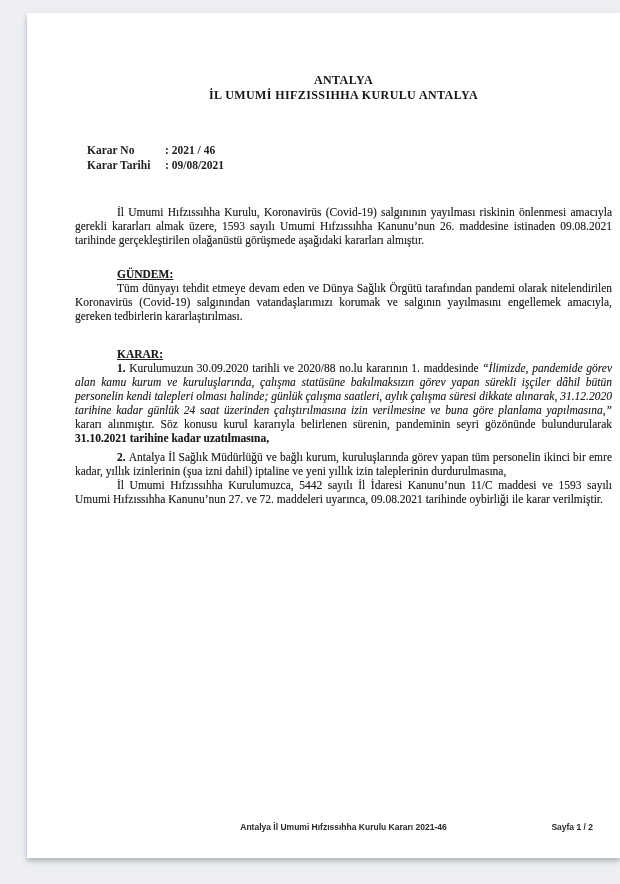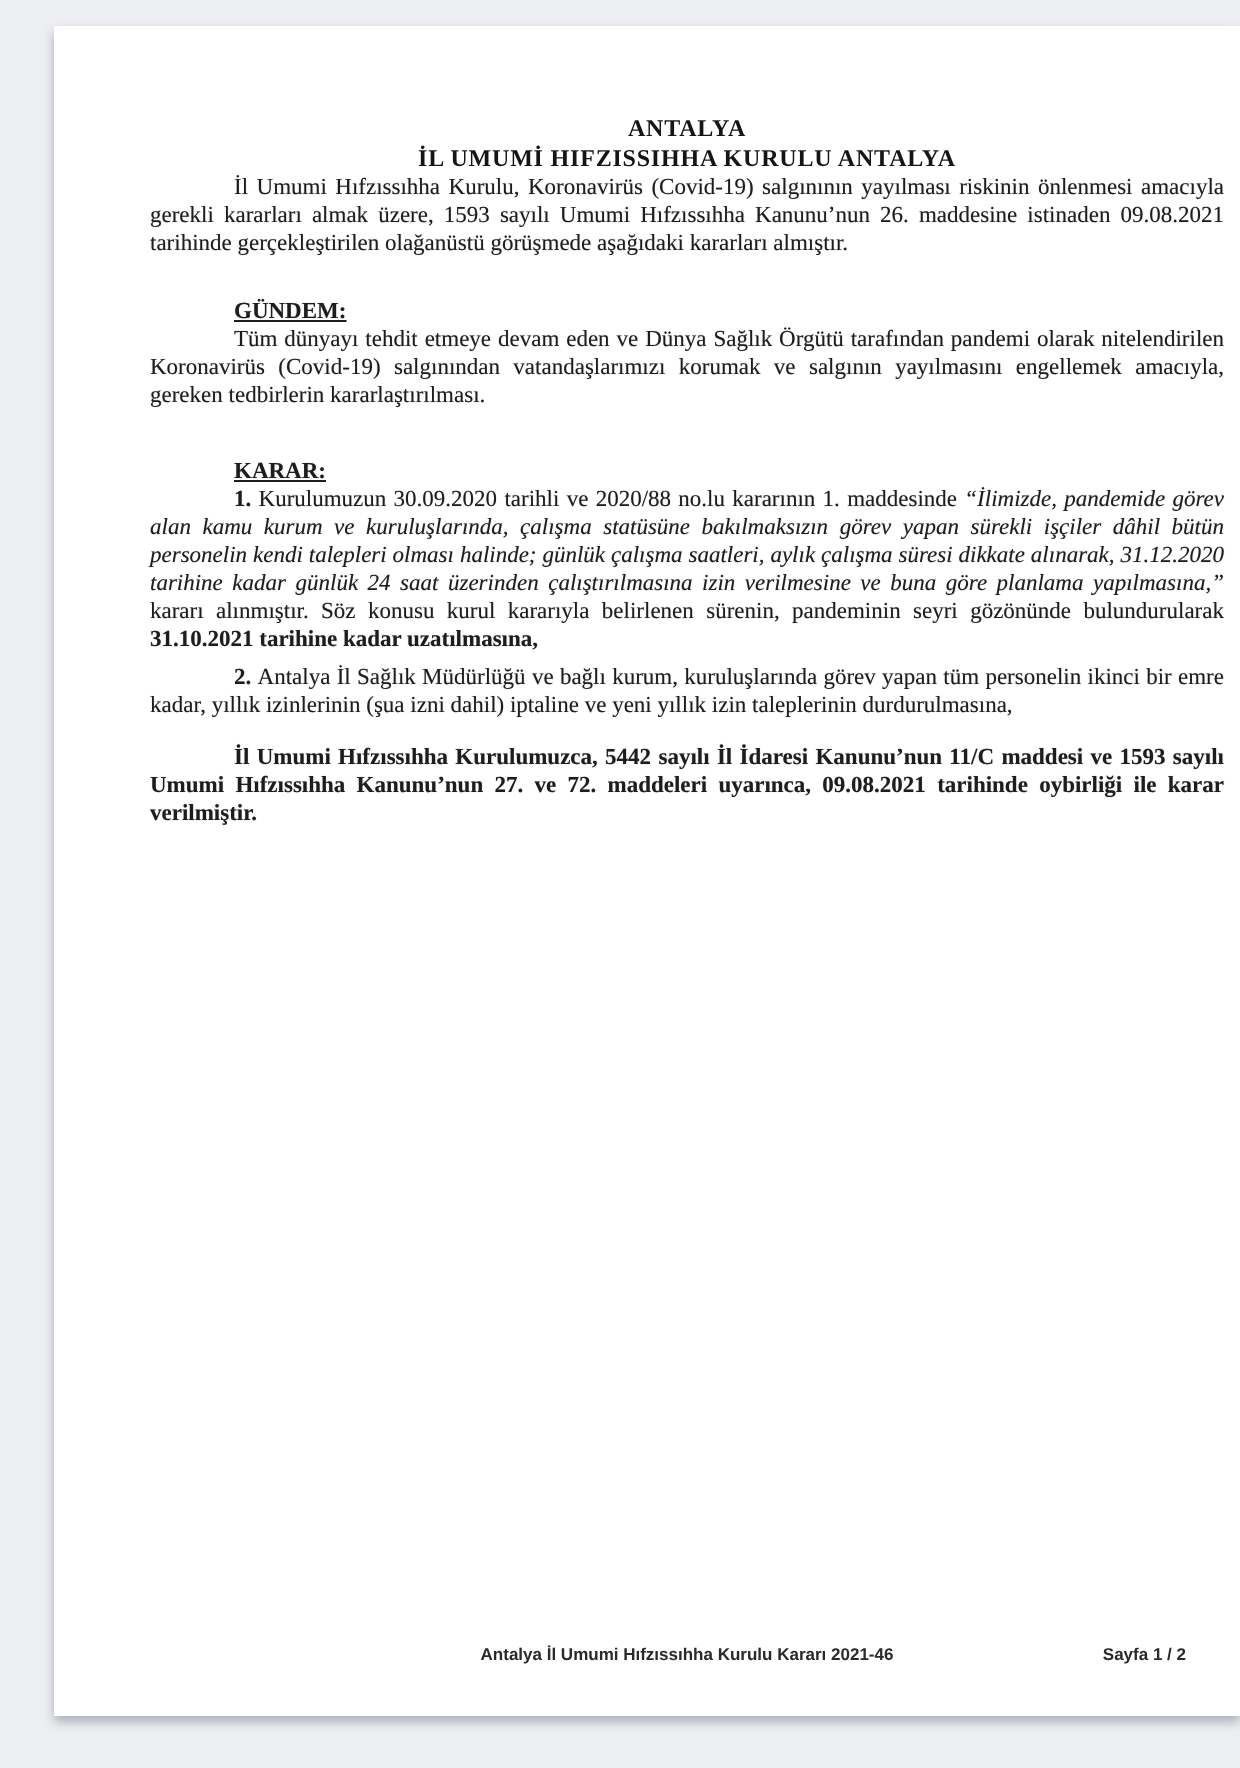--- a/index.html
+++ b/index.html
@@ -14,54 +14,54 @@
     position: absolute;
     left: 27px; top: 13px;
     width: 593px; height: 845px;
     background: #ffffff;
     box-shadow: 0 3px 5px rgba(120,126,138,0.55);
     box-sizing: border-box;
     padding: 0 8px 0 48px;
     color: #1d1d1d;
   }
   .titles {
-    padding-top: 44px;
+    padding-top: 60px;
     text-align: center;
     font-weight: bold;
     font-size: 12px;
     line-height: 15px;
     letter-spacing: 0.4px;
     color: #151515;
   }
   .meta { margin-top: 40px; font-weight: bold; font-size: 11.5px; line-height: 14.5px; padding-left: 12px; }
   .meta-label { display: inline-block; width: 78px; }
   .para {
     margin: 0;
     font-size: 11.5px;
     line-height: 14px;
     text-align: justify;
     text-indent: 42px;
     text-shadow: 0 0 0.5px rgba(30,30,30,0.4);
   }
-  .intro { }
+  .intro { margin-top: 33px; }
   .heading {
     margin: 0;
     margin-top: 20px;
     padding-left: 42px;
     font-size: 11.5px;
     line-height: 14px;
     font-weight: bold;
     text-decoration: underline;
     text-shadow: 0 0 0.5px rgba(30,30,30,0.4);
   }
   .heading.karar { margin-top: 24px; }
   .b { font-weight: bold; }
   .i { font-style: italic; }
   .p2 { margin-top: 5px; }
-  .closing { margin-top: 12px; font-weight: bold; }
+  .closing { margin-top: 0; }
   .footer {
     position: absolute;
     left: 48px; right: 8px;
     bottom: 26px;
     font-family: Liberation Sans, sans-serif;
     font-size: 8.5px;
     font-weight: bold;
     color: #2a2a2a;
     text-align: center;
   }
@@ -73,20 +73,28 @@
 </head>
 <body>
 
 <div class="paper">
 
   <div class="titles">
     <div>ANTALYA</div>
     <div>İL UMUMİ HIFZISSIHHA KURULU ANTALYA</div>
   </div>
 
+  <div class="meta">
+    <div class="meta-row">
+      <span class="meta-label">Karar No</span><span>: 2021 / 46</span>
+    </div>
+    <div class="meta-row">
+      <span class="meta-label">Karar Tarihi</span><span>: 09/08/2021</span>
+    </div>
+  </div>
 
   <p class="para intro">İl Umumi Hıfzıssıhha Kurulu, Koronavirüs (Covid-19) salgınının yayılması riskinin önlenmesi amacıyla gerekli kararları almak üzere, 1593 sayılı Umumi Hıfzıssıhha Kanunu’nun 26. maddesine istinaden 09.08.2021 tarihinde gerçekleştirilen olağanüstü görüşmede aşağıdaki kararları almıştır.</p>
 
   <h3 class="heading">GÜNDEM:</h3>
   <p class="para">Tüm dünyayı tehdit etmeye devam eden ve Dünya Sağlık Örgütü tarafından pandemi olarak nitelendirilen Koronavirüs (Covid-19) salgınından vatandaşlarımızı korumak ve salgının yayılmasını engellemek amacıyla, gereken tedbirlerin kararlaştırılması.</p>
 
   <h3 class="heading karar">KARAR:</h3>
 
   <p class="para"><span class="b">1. </span><span>Kurulumuzun 30.09.2020 tarihli ve 2020/88 no.lu kararının 1. maddesinde </span><span class="i">“İlimizde, pandemide görev alan kamu kurum ve kuruluşlarında, çalışma statüsüne bakılmaksızın görev yapan sürekli işçiler dâhil bütün personelin kendi talepleri olması halinde; günlük çalışma saatleri, aylık çalışma süresi dikkate alınarak, 31.12.2020 tarihine kadar günlük 24 saat üzerinden çalıştırılmasına izin verilmesine ve buna göre planlama yapılmasına,” </span><span>kararı alınmıştır. Söz konusu kurul kararıyla belirlenen sürenin, pandeminin seyri gözönünde bulundurularak </span><span class="b">31.10.2021 tarihine kadar uzatılmasına,</span></p>
 

